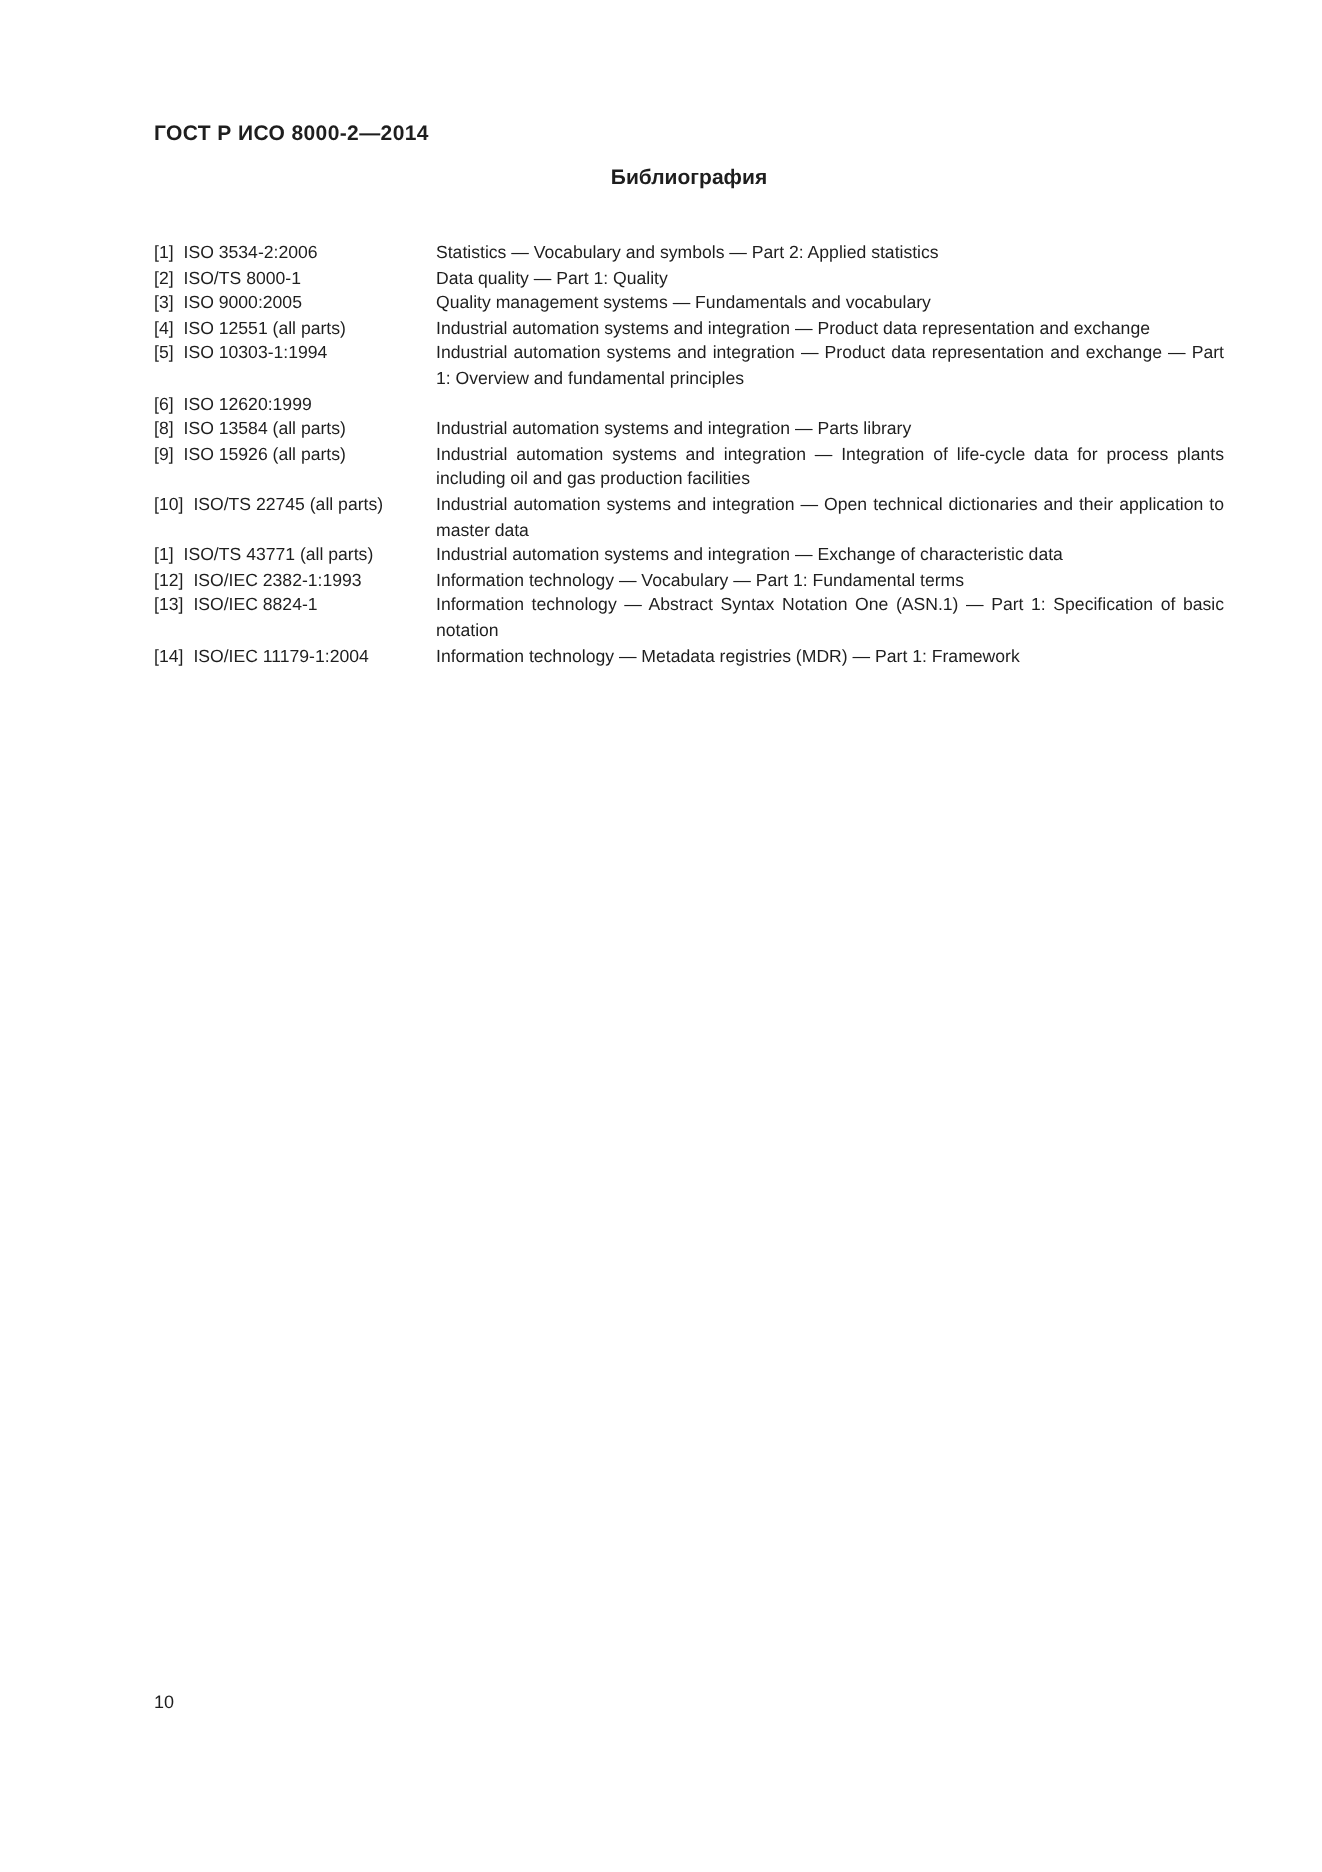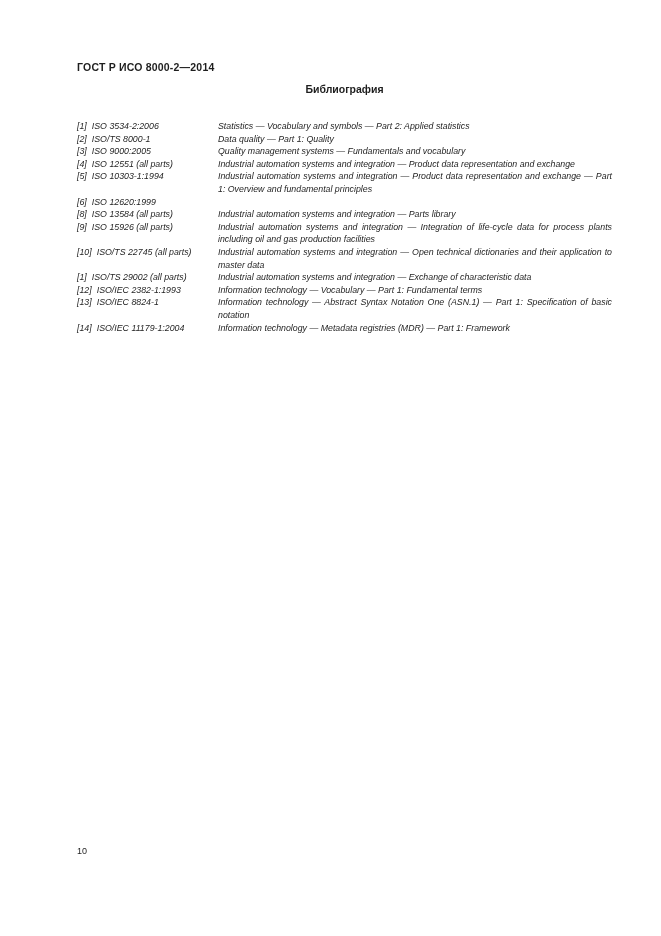--- a/index.html
+++ b/index.html
@@ -43,30 +43,28 @@
     line-height: 12.6px;
   }
   .entry {
     display: flex;
     align-items: flex-start;
   }
   .entry-left {
     flex: none;
     width: 141px;
     white-space: nowrap;
-    font-style: italic;
   }
   .ref {
     margin-right: 5px;
   }
   .entry-desc {
     flex: 1;
     width: 394px;
     text-align: justify;
-    font-style: italic;
   }
   .page-number {
     position: absolute;
     left: 77px;
     top: 846px;
     font-size: 9px;
   }
 </style>
 </head>
 <body>
@@ -106,21 +104,21 @@
       </div>
       <div class="entry">
         <div class="entry-left"><span class="ref">[9]</span><span class="designation">ISO 15926 (all parts)</span></div>
         <div class="entry-desc">Industrial automation systems and integration — Integration of life-cycle data for process plants including oil and gas production facilities</div>
       </div>
       <div class="entry">
         <div class="entry-left"><span class="ref">[10]</span><span class="designation">ISO/TS 22745 (all parts)</span></div>
         <div class="entry-desc">Industrial automation systems and integration — Open technical dictionaries and their application to master data</div>
       </div>
       <div class="entry">
-        <div class="entry-left"><span class="ref">[1]</span><span class="designation">ISO/TS 29002 (all parts)</span></div>
+        <div class="entry-left"><span class="ref">[1]</span><span class="designation">ISO/TS 43771 (all parts)</span></div>
         <div class="entry-desc">Industrial automation systems and integration — Exchange of characteristic data</div>
       </div>
       <div class="entry">
         <div class="entry-left"><span class="ref">[12]</span><span class="designation">ISO/IEC 2382-1:1993</span></div>
         <div class="entry-desc">Information technology — Vocabulary — Part 1: Fundamental terms</div>
       </div>
       <div class="entry">
         <div class="entry-left"><span class="ref">[13]</span><span class="designation">ISO/IEC 8824-1</span></div>
         <div class="entry-desc">Information technology — Abstract Syntax Notation One (ASN.1) — Part 1: Specification of basic notation</div>
       </div>

